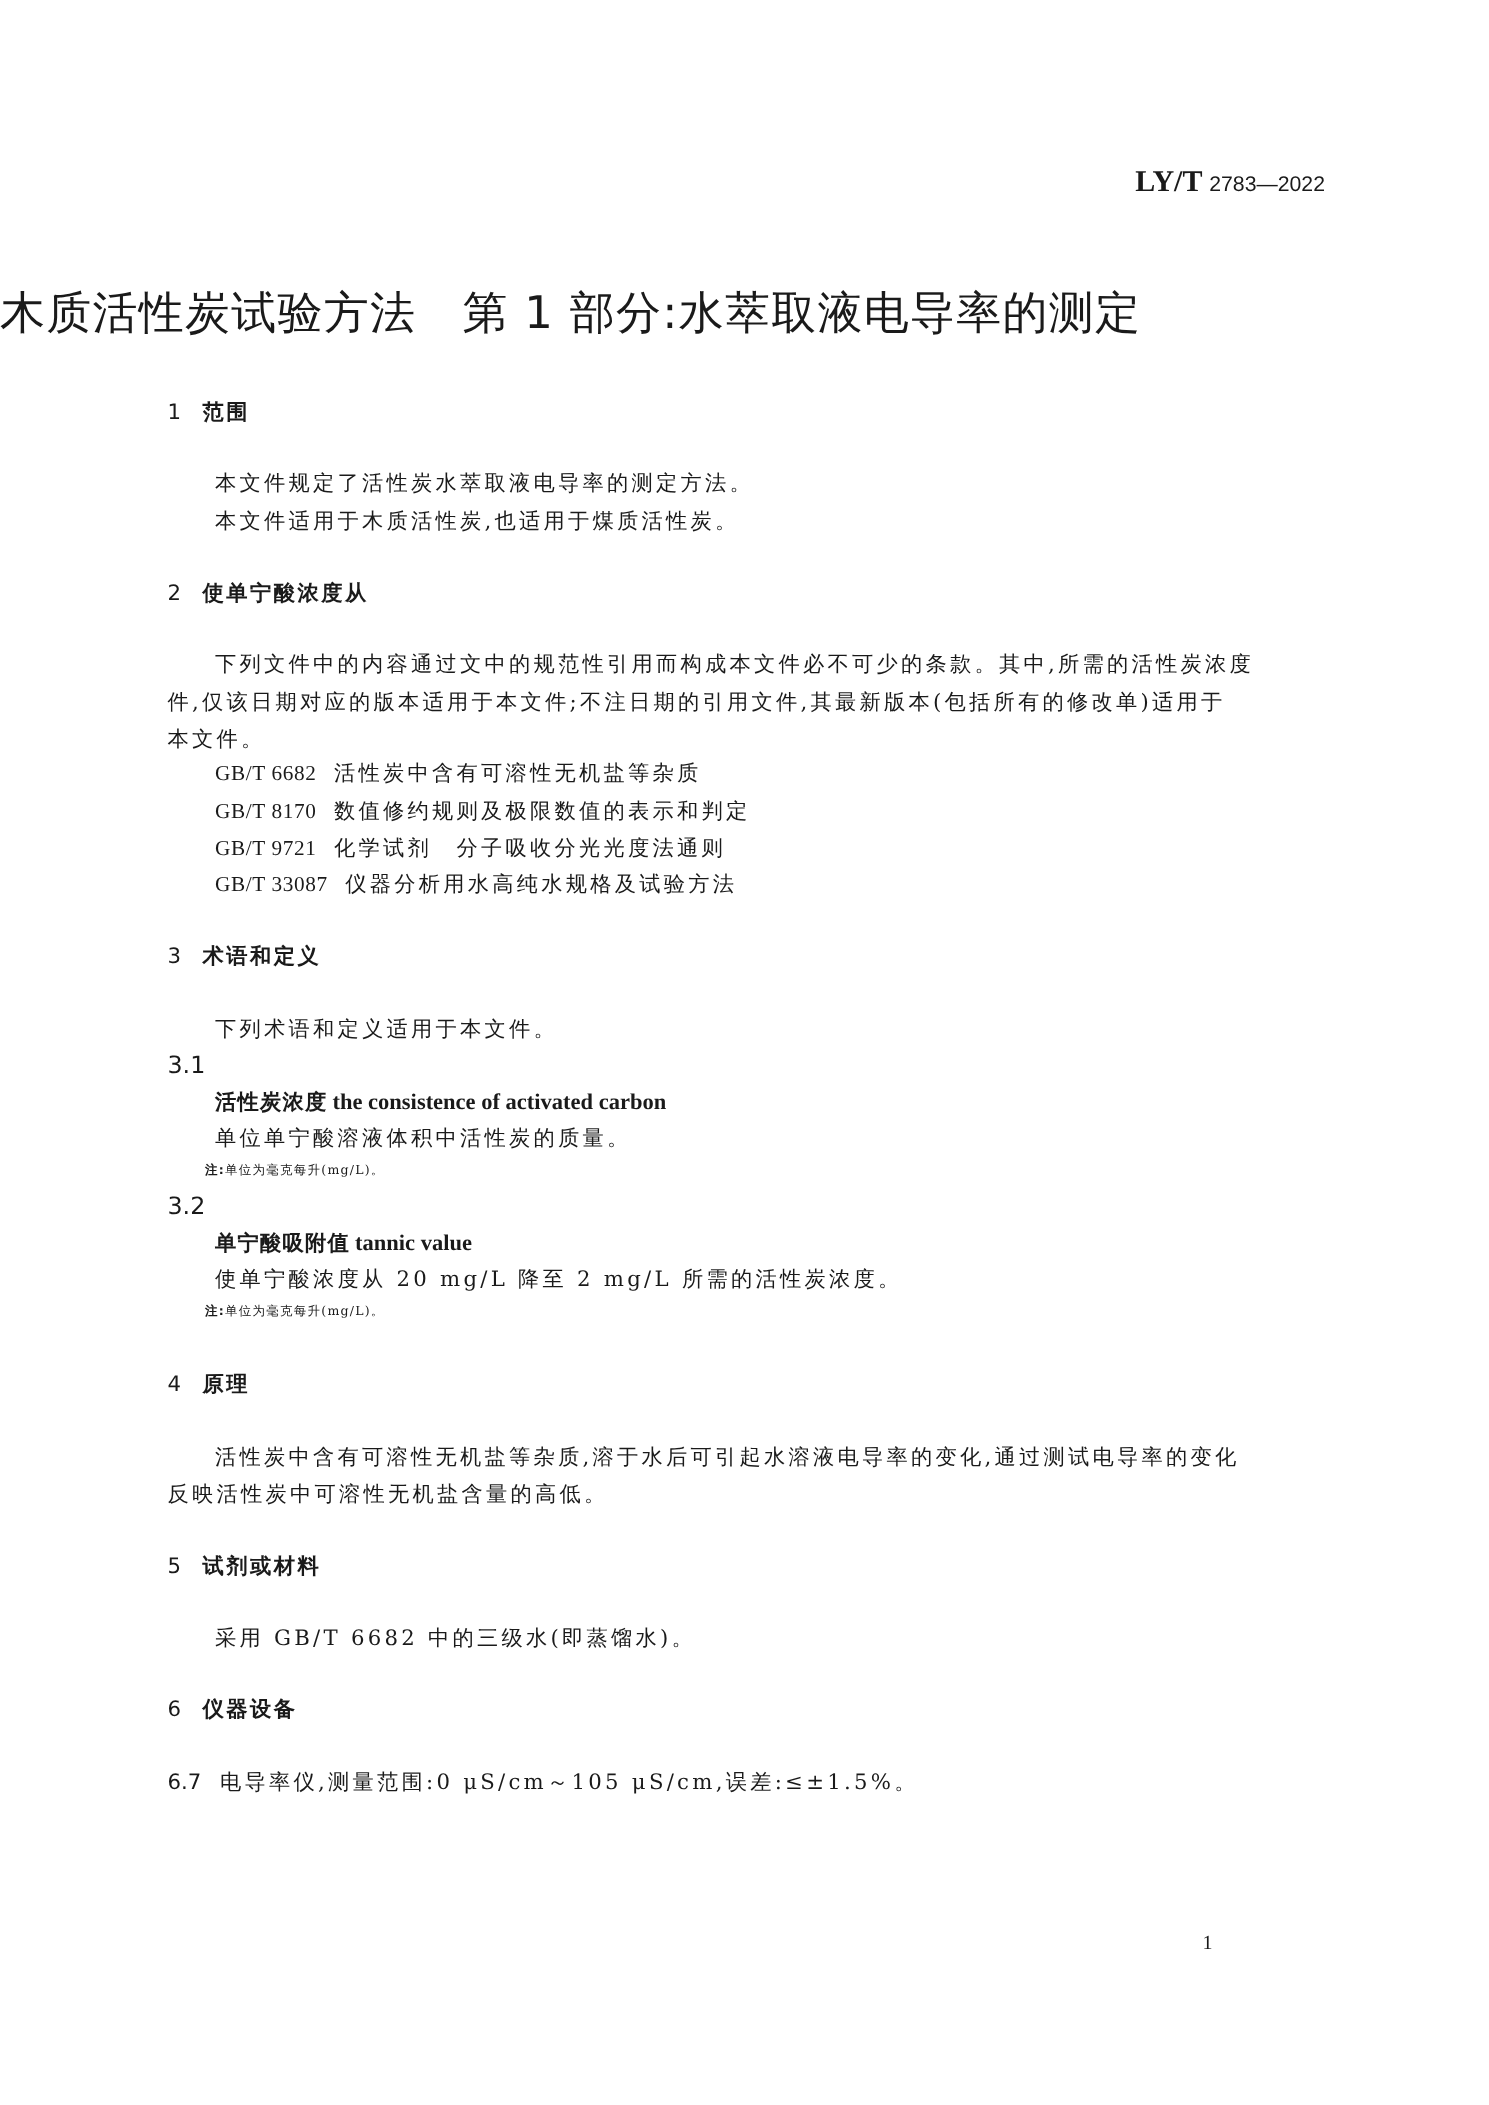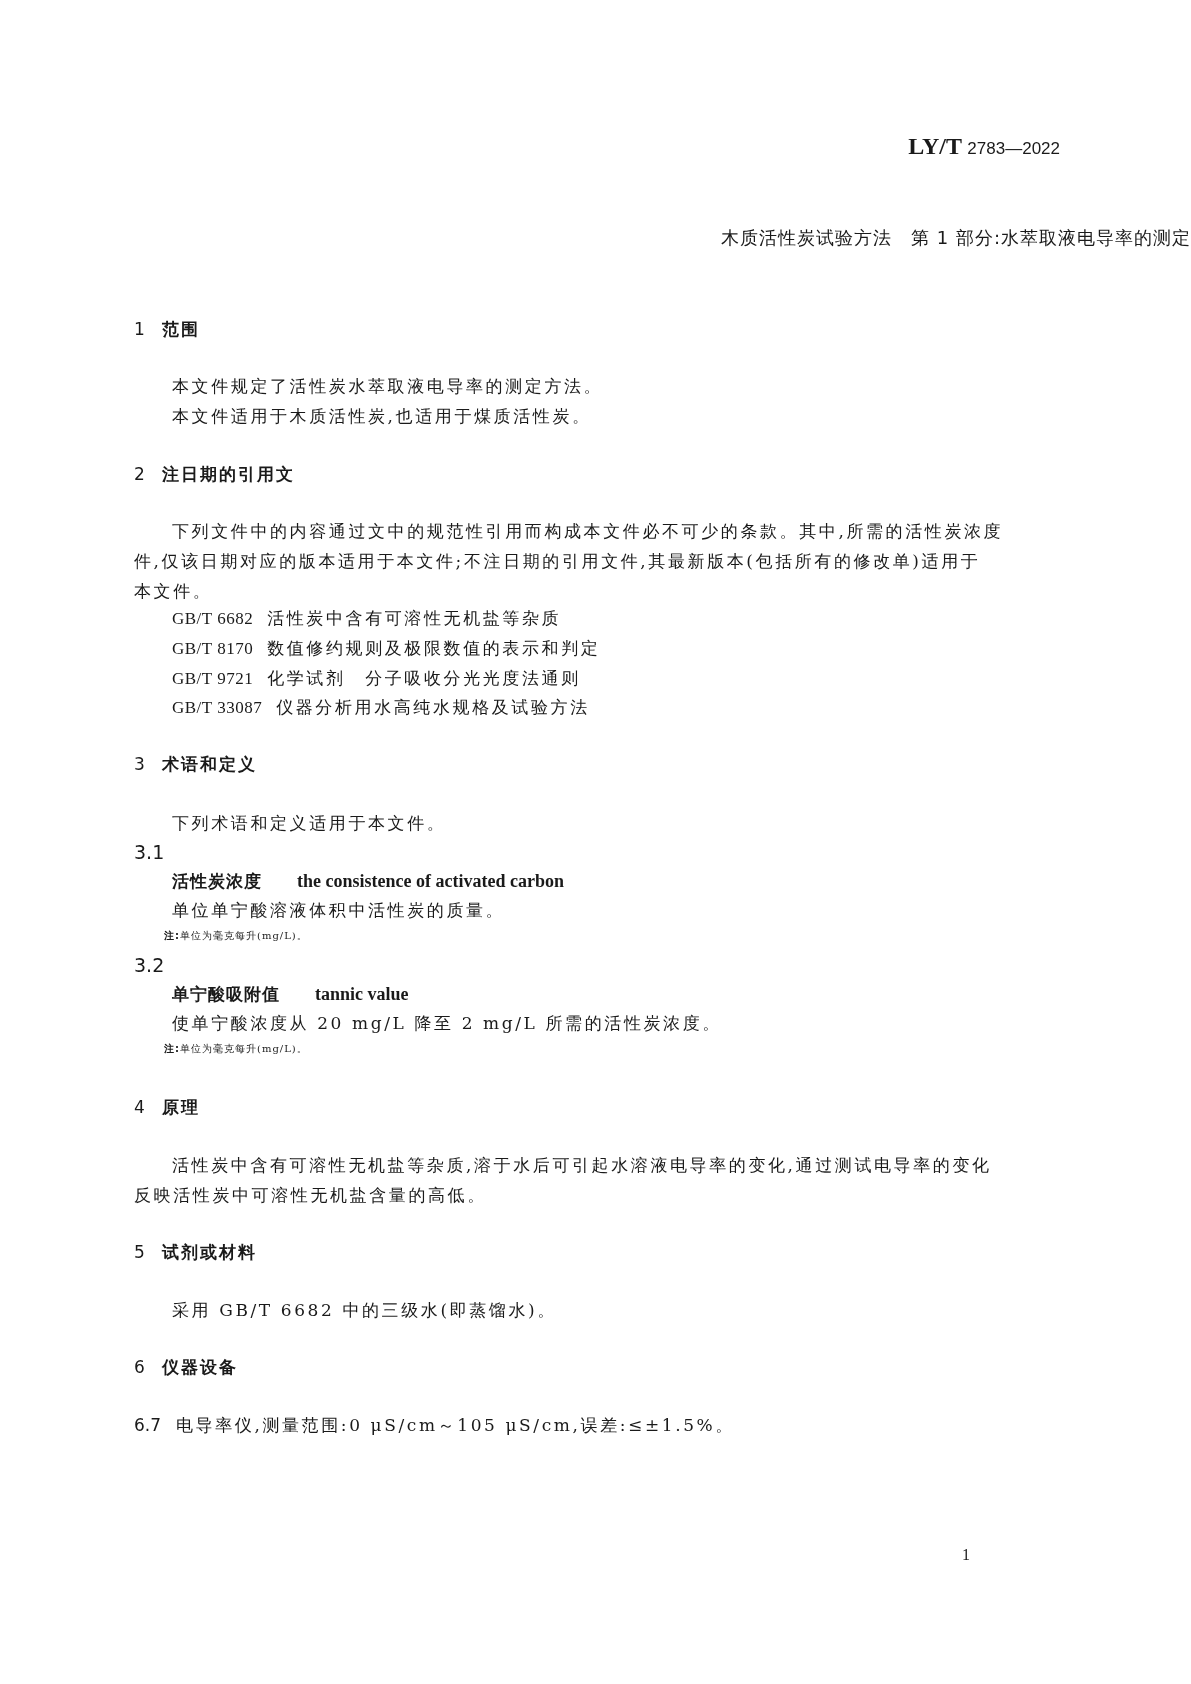--- a/index.html
+++ b/index.html
@@ -2,31 +2,31 @@
 <html><head>
 <meta charset="utf-8">
 <style>
   html, body { margin: 0; padding: 0; background: #ffffff; }
   body { width: 1191px; height: 1684px; position: relative; overflow: hidden; color: #1a1a1a;
          font-family: "DejaVu Serif", "Liberation Serif", serif; }
   .abs { position: absolute; white-space: nowrap; }
   .std-code { right: 131px; top: 133px; font-size: 17px; }
   .std-code .prefix { font-family: "Liberation Serif", serif; font-weight: bold; font-size: 24px; }
   .std-code .num { font-family: "Liberation Sans", sans-serif; }
-  .title { left: 0; width: 1191px; text-align: right; top: 226px; font-size: 18px;
+  .title { left: 0; width: 1191px; text-align: left; top: 226px; font-size: 36px;
            font-family: "DejaVu Sans", sans-serif; letter-spacing: 1px; }
   .h { font-family: "DejaVu Sans", sans-serif; font-weight: bold; font-size: 17px; left: 134px; letter-spacing: 2px; }
   .h .n { display: inline-block; width: 28px; font-weight: normal; letter-spacing: 0; }
   .p { font-size: 17px; letter-spacing: 2.6px; }
   .ind { left: 172px; }
   .left { left: 134px; }
   .note { font-size: 10px; left: 164px; letter-spacing: 1px; }
   .note b { font-family: "DejaVu Sans", sans-serif; }
   .term { left: 172px; font-size: 17px; font-weight: bold; font-family: "DejaVu Sans", sans-serif; letter-spacing: 1px; }
-  .term .en { font-family: "Liberation Serif", serif; font-size: 18px; margin-left: 35px; letter-spacing: 0; }
+  .term .en { font-family: "Liberation Serif", serif; font-size: 18px; margin-left: 4px; letter-spacing: 0; }
   .sub { left: 134px; font-family: "DejaVu Sans", sans-serif; font-size: 19px; }
   .ref .code { display: inline-block; font-family: "Liberation Serif", serif; letter-spacing: 0.5px; margin-right: 14px; }
   .page-num { left: 962px; top: 1546px; font-size: 16px; font-family: "Liberation Serif", serif; }
 </style>
 </head>
 <body>
 
 <div class="abs std-code">
   <span class="prefix">LY/T</span>
   <span class="num">2783—2022</span>
@@ -34,21 +34,21 @@
 
 <div class="abs title">木质活性炭试验方法　第 1 部分:水萃取液电导率的测定</div>
 
 <div class="abs h" style="top:318px">
   <span class="n">1</span><span>范围</span>
 </div>
 <div class="abs p ind" style="top:375px">本文件规定了活性炭水萃取液电导率的测定方法。</div>
 <div class="abs p ind" style="top:405px">本文件适用于木质活性炭,也适用于煤质活性炭。</div>
 
 <div class="abs h" style="top:463px">
-  <span class="n">2</span><span>注日期的引用文</span>
+  <span class="n">2</span><span>使单宁酸浓度从</span>
 </div>
 <div class="abs p ind" style="top:520px">下列文件中的内容通过文中的规范性引用而构成本文件必不可少的条款。其中,所需的活性炭浓度</div>
 <div class="abs p left" style="top:550px">件,仅该日期对应的版本适用于本文件;不注日期的引用文件,其最新版本(包括所有的修改单)适用于</div>
 <div class="abs p left" style="top:580px">本文件。</div>
 
 <div class="abs p ind ref" style="top:607px">
   <span class="code">GB/T 6682</span><span>活性炭中含有可溶性无机盐等杂质</span>
 </div>
 <div class="abs p ind ref" style="top:637px">
   <span class="code">GB/T 8170</span><span>数值修约规则及极限数值的表示和判定</span>

